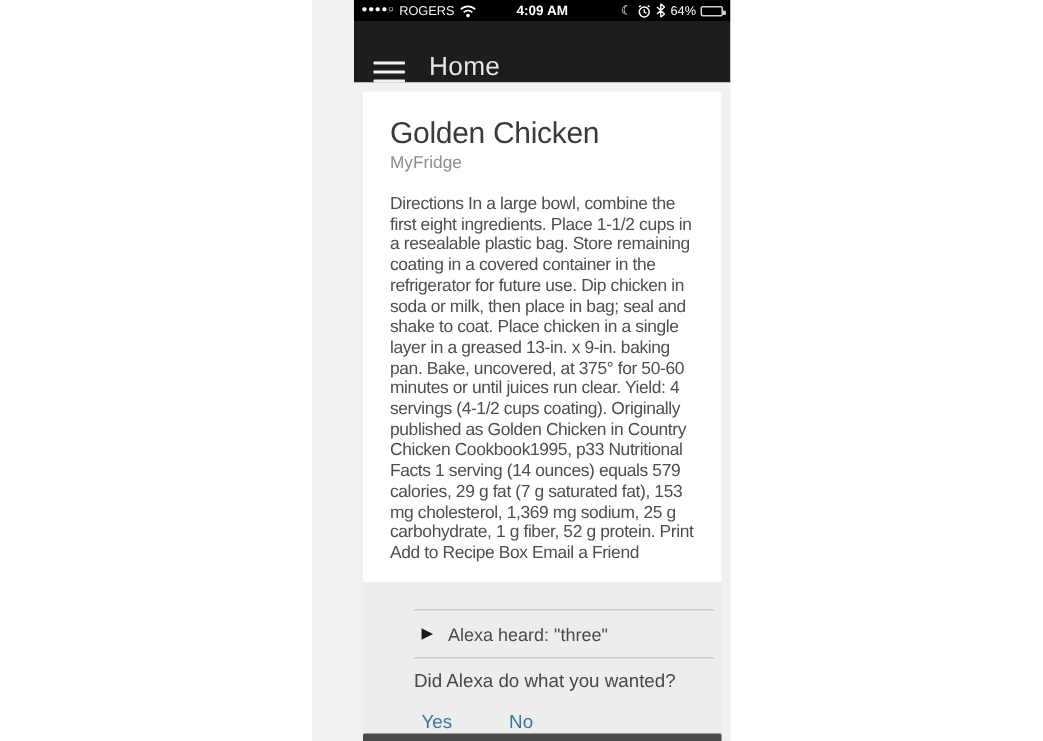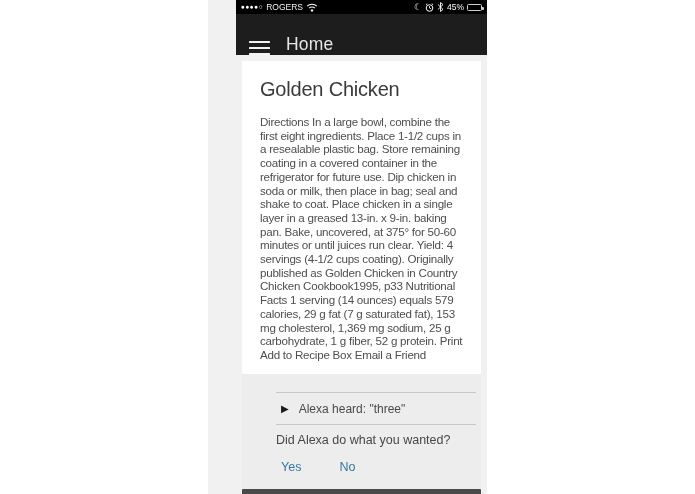--- a/index.html
+++ b/index.html
@@ -74,52 +74,54 @@
       <span class="signal-dots">●●●●○</span>
       <span class="carrier">ROGERS</span>
       <span>
         <svg width="12" height="9" viewBox="0 0 12 9">
           <path d="M1.2 3.2 A6.8 6.8 0 0 1 10.8 3.2" fill="none" stroke="#fff" stroke-width="1.1"></path>
           <path d="M3.1 5.2 A4.1 4.1 0 0 1 8.9 5.2" fill="none" stroke="#fff" stroke-width="1.1"></path>
           <circle cx="6" cy="7.4" r="1.2" fill="#fff"></circle>
         </svg>
       </span>
     </div>
+    <div class="sb-time">4:09 AM</div>
     <div class="sb-right">
       <span class="moon-glyph">☾</span>
       <span>
         <svg width="9" height="9" viewBox="0 0 9 9">
           <circle cx="4.5" cy="5" r="3.3" fill="none" stroke="#fff" stroke-width="1"></circle>
           <path d="M4.5 3.2 L4.5 5 L6 5.8" fill="none" stroke="#fff" stroke-width="0.9"></path>
           <path d="M1 1.6 L2.2 0.8 M8 1.6 L6.8 0.8" stroke="#fff" stroke-width="1"></path>
         </svg>
       </span>
       <span>
         <svg width="7" height="10" viewBox="0 0 7 10">
           <path d="M3.5 0.5 L3.5 9.5 M3.5 0.5 L6 2.6 L1 7.4 M3.5 9.5 L6 7.4 L1 2.6" fill="none" stroke="#fff" stroke-width="0.9" stroke-linejoin="round"></path>
         </svg>
       </span>
-      <span class="pct">45%</span>
+      <span class="pct">64%</span>
       <span class="battery"><span class="battery-fill"></span></span>
     </div>
   </div>
 
   <div class="appheader">
     <div class="hamburger">
       <span></span>
         <span></span>
         <span></span>
     </div>
     <div class="apptitle">Home</div>
   </div>
 
   <div class="page">
 
     <div class="recipe-card">
       <div class="recipe-title">Golden Chicken</div>
+      <div class="recipe-subtitle">MyFridge</div>
       <div class="recipe-body">Directions In a large bowl, combine the first eight ingredients. Place 1-1/2 cups in a resealable plastic bag. Store remaining coating in a covered container in the refrigerator for future use. Dip chicken in soda or milk, then place in bag; seal and shake to coat. Place chicken in a single layer in a greased 13-in. x 9-in. baking pan. Bake, uncovered, at 375° for 50-60 minutes or until juices run clear. Yield: 4 servings (4-1/2 cups coating). Originally published as Golden Chicken in Country Chicken Cookbook1995, p33 Nutritional Facts 1 serving (14 ounces) equals 579 calories, 29 g fat (7 g saturated fat), 153 mg cholesterol, 1,369 mg sodium, 25 g carbohydrate, 1 g fiber, 52 g protein. Print Add to Recipe Box Email a Friend</div>
     </div>
 
     <div class="voice-panel">
       <div class="vf-divider"></div>
       <div class="vf-heard-row">
         <span class="play-glyph">▶</span>
         <span class="vf-heard-text">Alexa heard: "three"</span>
       </div>
       <div class="vf-divider"></div>

